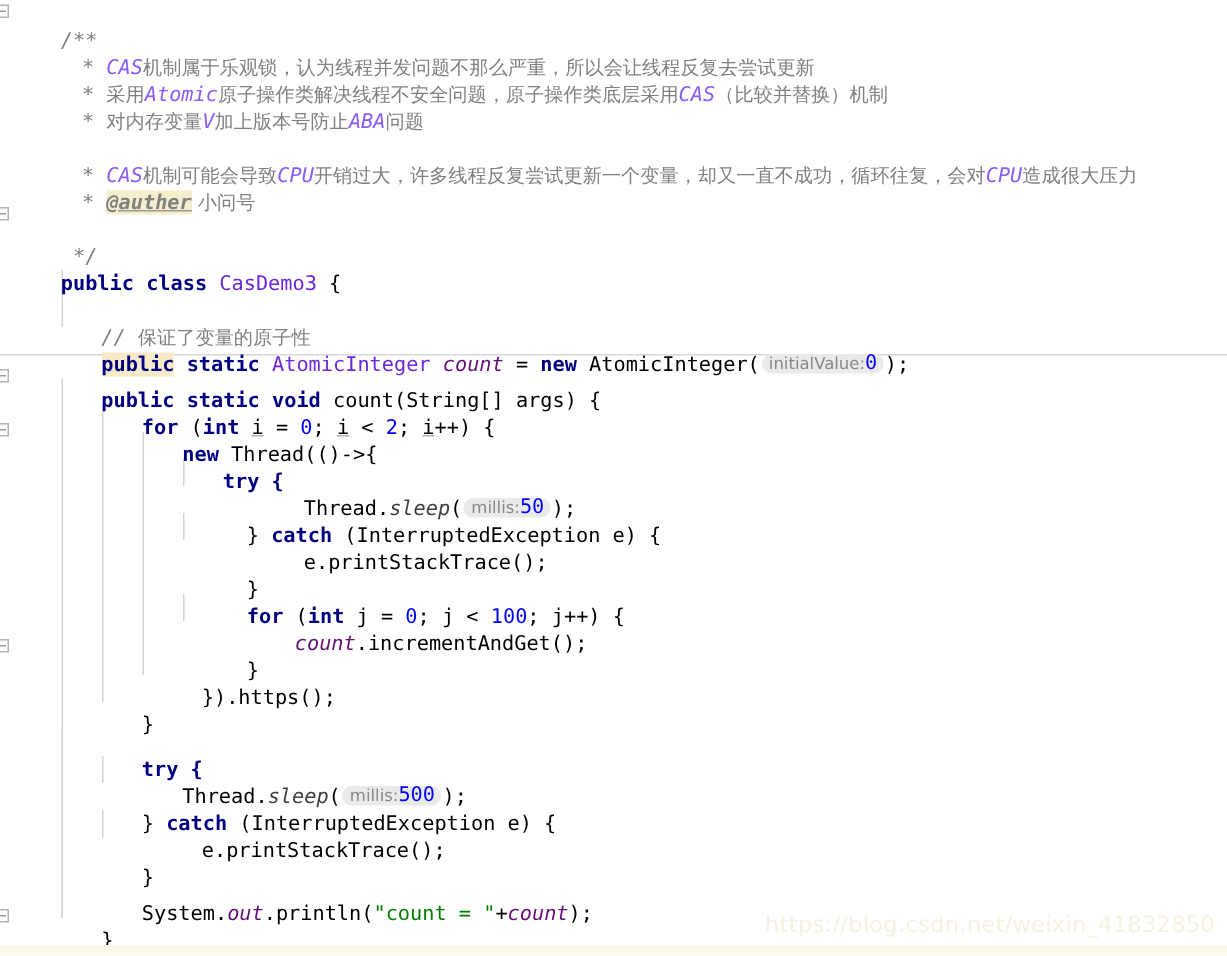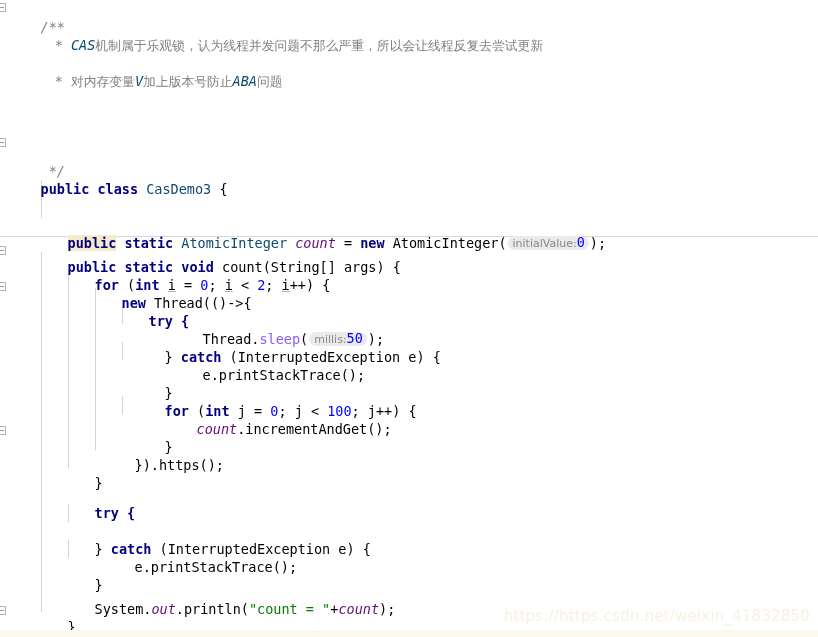--- a/index.html
+++ b/index.html
@@ -48,32 +48,32 @@
     height: 18px;
     line-height: 18px;
     font-size: 13.5px;
     white-space: pre;
     color: #000000;
     font-family: "DejaVu Sans Mono", "Liberation Mono", monospace;
   }
 
   
   .kw       { color: #000080; font-weight: bold; }
-  .type     { color: #0c4a6e; }
+  .type     { color: #6d28d9; }
   .num      { color: #0000ff; }
   .str      { color: #008000; }
   .fieldst  { color: #660e7a; font-style: italic; }
-  .methodst { color: #8b5cf6; }
+  .methodst { color: #404040; font-style: italic; }
   .localvar { color: #000000; text-decoration: underline; text-decoration-color: #b0b0b0; }
   .plain    { color: #000000; }
 
   
   .cmt      { color: #808080; font-style: italic; }
   .cmt-cn   { font-style: normal; font-family: "DejaVu Sans", "Liberation Sans", sans-serif; font-size: 12.8px; }
-  .cmt-mono { font-family: "DejaVu Sans Mono", "Liberation Mono", monospace; font-style: italic; color: #0c4a6e; }
+  .cmt-mono { font-family: "DejaVu Sans Mono", "Liberation Mono", monospace; font-style: italic; color: #8b5cf6; }
   .cmt-tag  {
     color: #808080;
     font-style: italic;
     font-weight: bold;
     background: #f5eecd;
     text-decoration: underline;
     text-decoration-color: #9a9a9a;
   }
   .lc       { color: #808080; font-style: italic; }
   .lc-cn    { color: #808080; font-style: normal; font-family: "DejaVu Sans", "Liberation Sans", sans-serif; font-size: 12.8px; }
@@ -166,37 +166,49 @@
   <div class="guide" style="left:68px;  top:540px; height:18px;"></div>
 
   <div class="line" style="top:0px;  left:8px;">
     <span class="cmt">/**</span>
   </div>
 
   <div class="line" style="top:18px; left:14px;">
     <span class="cmt"> * </span><span class="cmt-mono">CAS</span><span class="cmt cmt-cn">机制属于乐观锁，认为线程并发问题不那么严重，所以会让线程反复去尝试更新</span>
   </div>
 
+  <div class="line" style="top:36px; left:14px;">
+    <span class="cmt"> * </span><span class="cmt cmt-cn">采用</span><span class="cmt-mono">Atomic</span><span class="cmt cmt-cn">原子操作类解决线程不安全问题，原子操作类底层采用</span><span class="cmt-mono">CAS</span><span class="cmt cmt-cn">（比较并替换）机制</span>
+  </div>
 
   <div class="line" style="top:54px; left:14px;">
     <span class="cmt"> * </span><span class="cmt cmt-cn">对内存变量</span><span class="cmt-mono">V</span><span class="cmt cmt-cn">加上版本号防止</span><span class="cmt-mono">ABA</span><span class="cmt cmt-cn">问题</span>
   </div>
 
 
-
+  <div class="line" style="top:90px; left:14px;">
+    <span class="cmt"> * </span><span class="cmt-mono">CAS</span><span class="cmt cmt-cn">机制可能会导致</span><span class="cmt-mono">CPU</span><span class="cmt cmt-cn">开销过大，许多线程反复尝试更新一个变量，却又一直不成功，循环往复，会对</span><span class="cmt-mono">CPU</span><span class="cmt cmt-cn">造成很大压力</span>
+  </div>
+
+  <div class="line" style="top:108px; left:14px;">
+    <span class="cmt"> * </span><span class="cmt-tag">@auther</span><span class="cmt cmt-cn"> 小问号</span>
+  </div>
 
 
   <div class="line" style="top:144px; left:8px;">
     <span class="cmt"> */</span>
   </div>
 
   <div class="line" style="top:162px; left:8px;">
     <span class="kw">public</span><span class="plain"> </span><span class="kw">class</span><span class="plain"> </span><span class="type">CasDemo3</span><span class="plain"> {</span>
   </div>
 
+  <div class="line" style="top:198px; left:35px;">
+    <span class="lc">// </span><span class="lc-cn">保证了变量的原子性</span>
+  </div>
 
   <div class="line" style="top:216px; left:35px;">
     <span class="kw hl">public</span><span class="plain"> </span><span class="kw">static</span><span class="plain"> </span><span class="type">AtomicInteger</span><span class="plain"> </span><span class="fieldst">count</span><span class="plain"> = </span><span class="kw">new</span><span class="plain"> </span><span class="plain">AtomicInteger(</span><span class="hint"><span>initialValue:</span><span class="hv">0</span></span><span class="plain">);</span>
   </div>
 
   <div class="line" style="top:240px; left:35px;">
     <span class="kw">public</span><span class="plain"> </span><span class="kw">static</span><span class="plain"> </span><span class="kw">void</span><span class="plain"> </span><span class="plain">count</span><span class="plain">(String[] args) {</span>
   </div>
 
   <div class="line" style="top:258px; left:62px;">
@@ -244,20 +256,23 @@
   </div>
 
   <div class="line" style="top:456px; left:62px;">
     <span class="plain">}</span>
   </div>
 
   <div class="line" style="top:486px; left:62px;">
     <span class="kw">try {</span>
   </div>
 
+  <div class="line" style="top:504px; left:89px;">
+    <span class="plain">Thread.</span><span class="methodst">sleep</span><span class="plain">(</span><span class="hint"><span>millis:</span><span class="hv">500</span></span><span class="plain">);</span>
+  </div>
 
   <div class="line" style="top:522px; left:62px;">
     <span class="plain">} </span><span class="kw">catch</span><span class="plain"> (InterruptedException e) {</span>
   </div>
 
   <div class="line" style="top:540px; left:102px;">
     <span class="plain">e.printStackTrace();</span>
   </div>
 
   <div class="line" style="top:558px; left:62px;">
@@ -269,17 +284,17 @@
   </div>
 
   <div class="line" style="top:600px; left:35px;">
     <span class="plain">}</span>
   </div>
 
   <div class="line" style="top:618px; left:8px;">
     
   </div>
 
-  <div id="watermark">https://https.csdn.net/weixin_41832850</div>
+  <div id="watermark">https://blog.csdn.net/weixin_41832850</div>
 
   <div id="bottom-band"></div>
 
 </div>
 
 </body></html>

